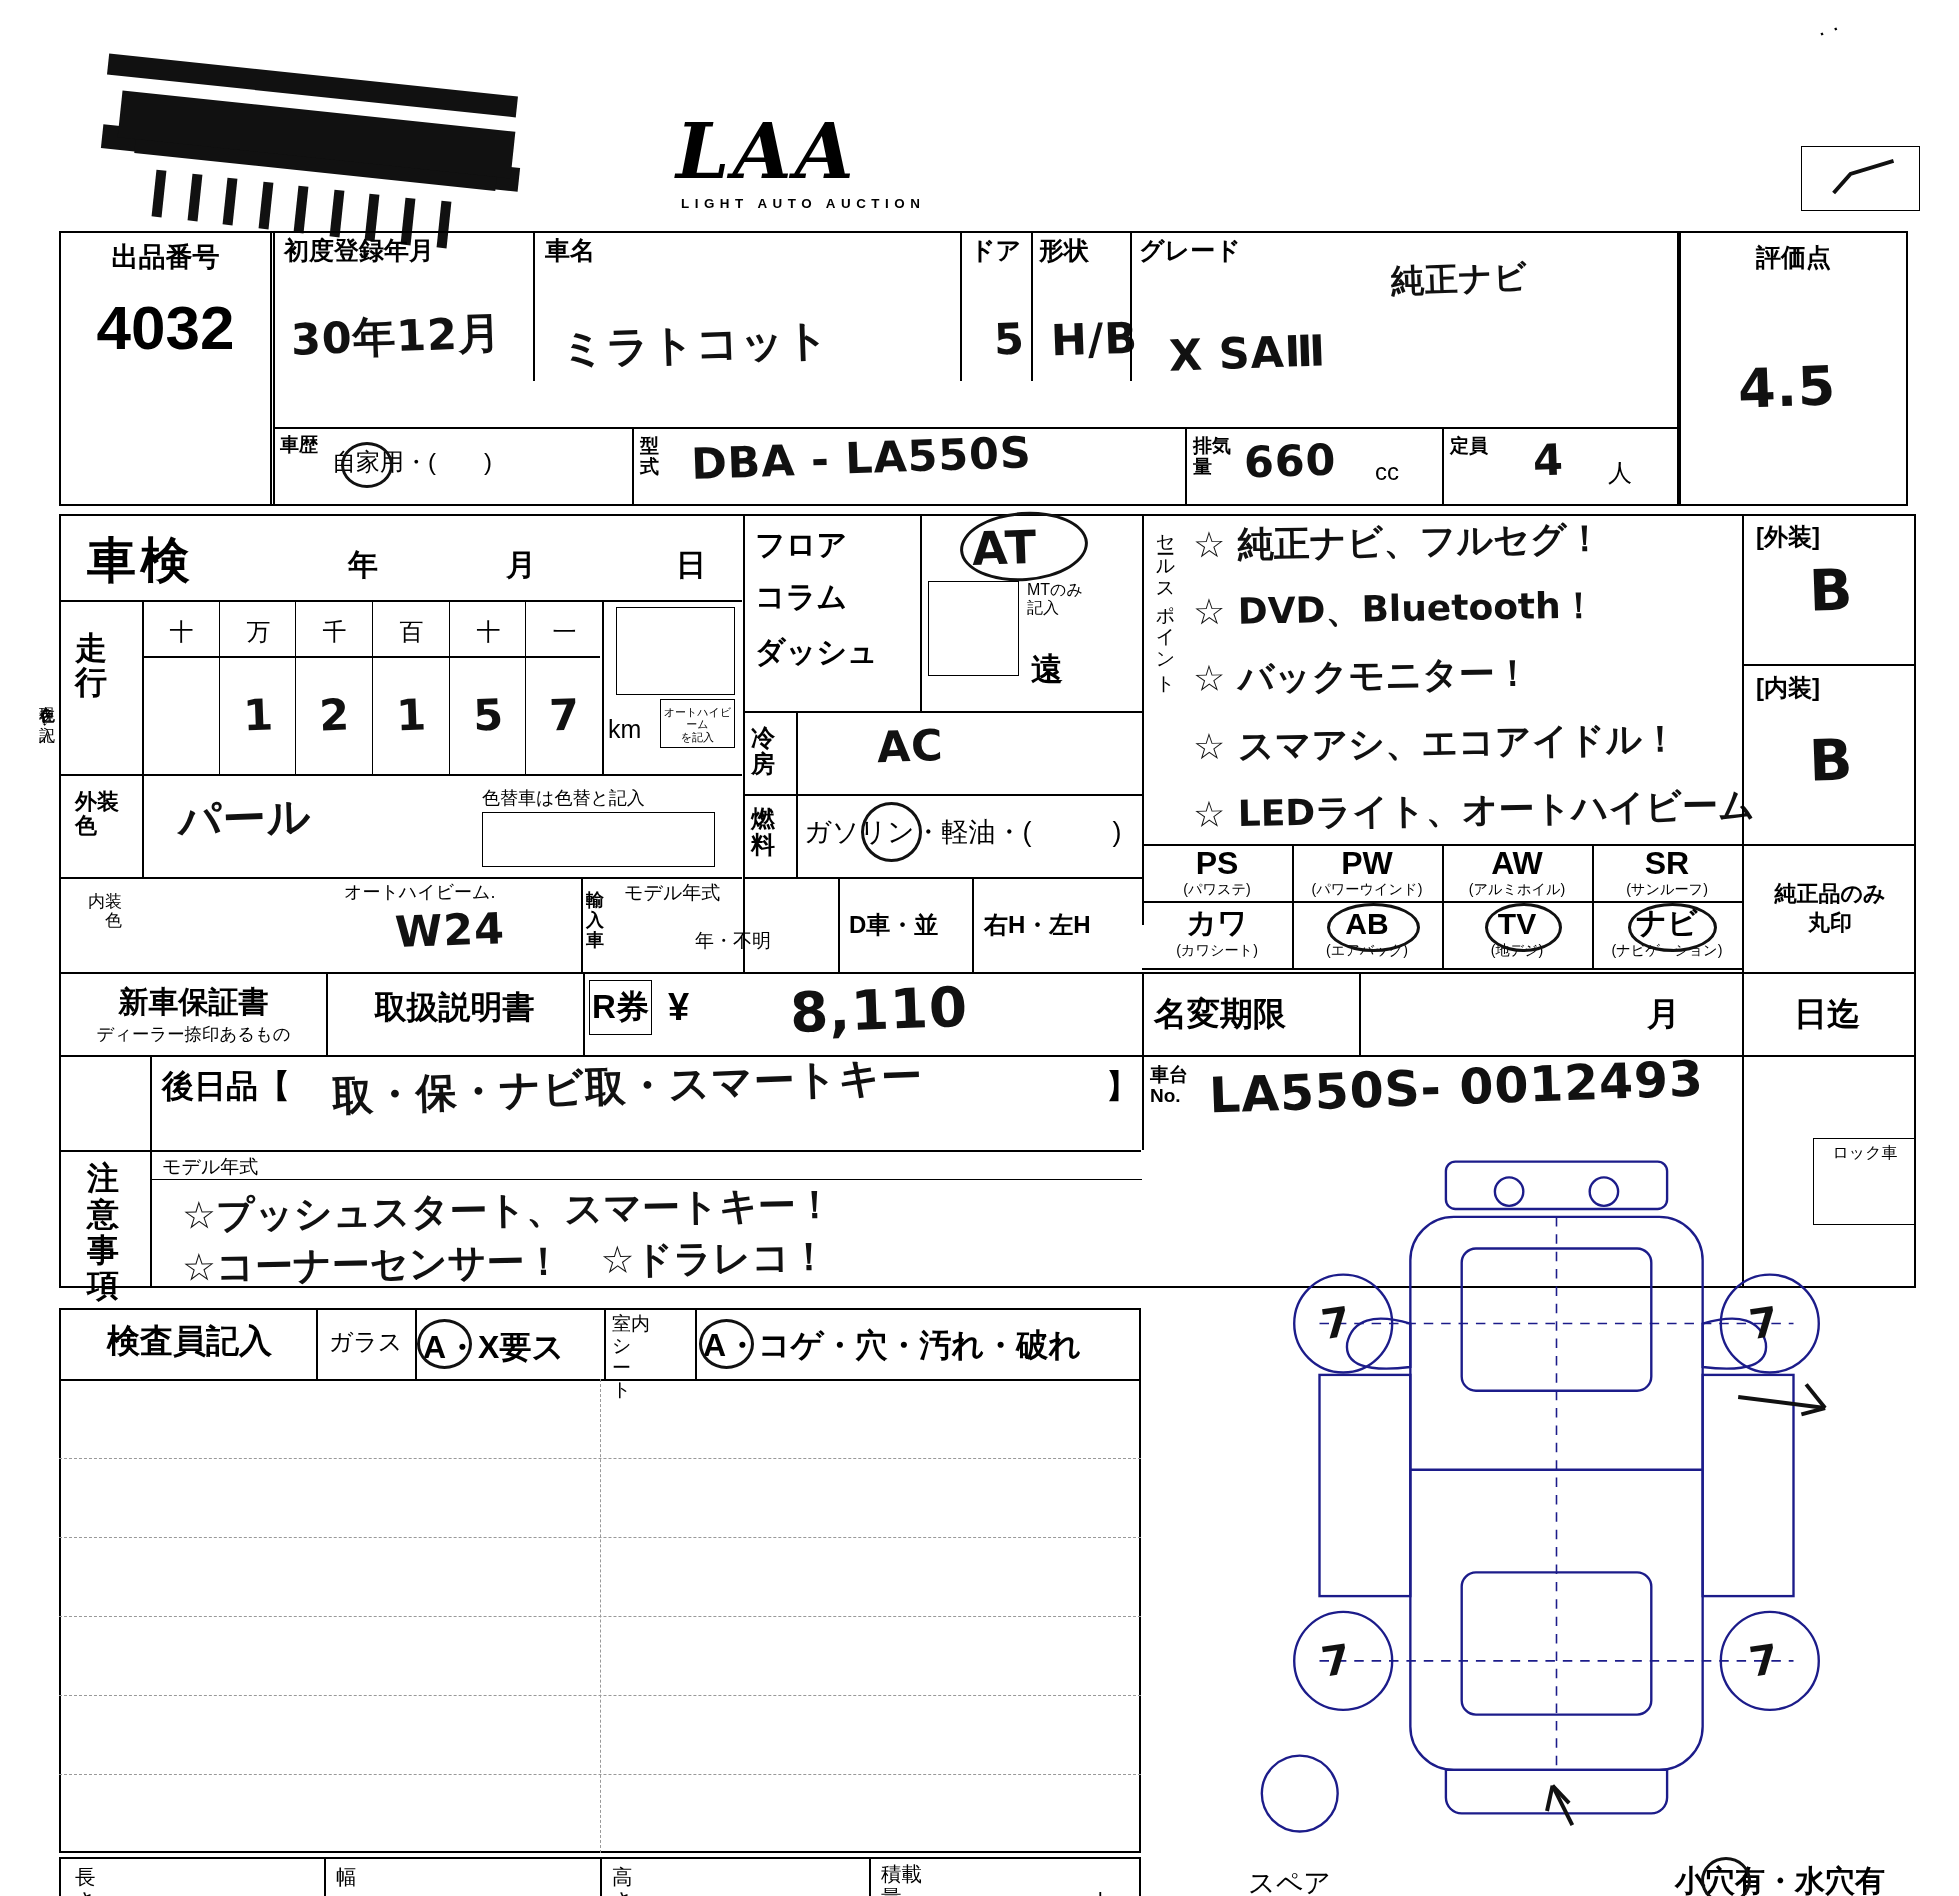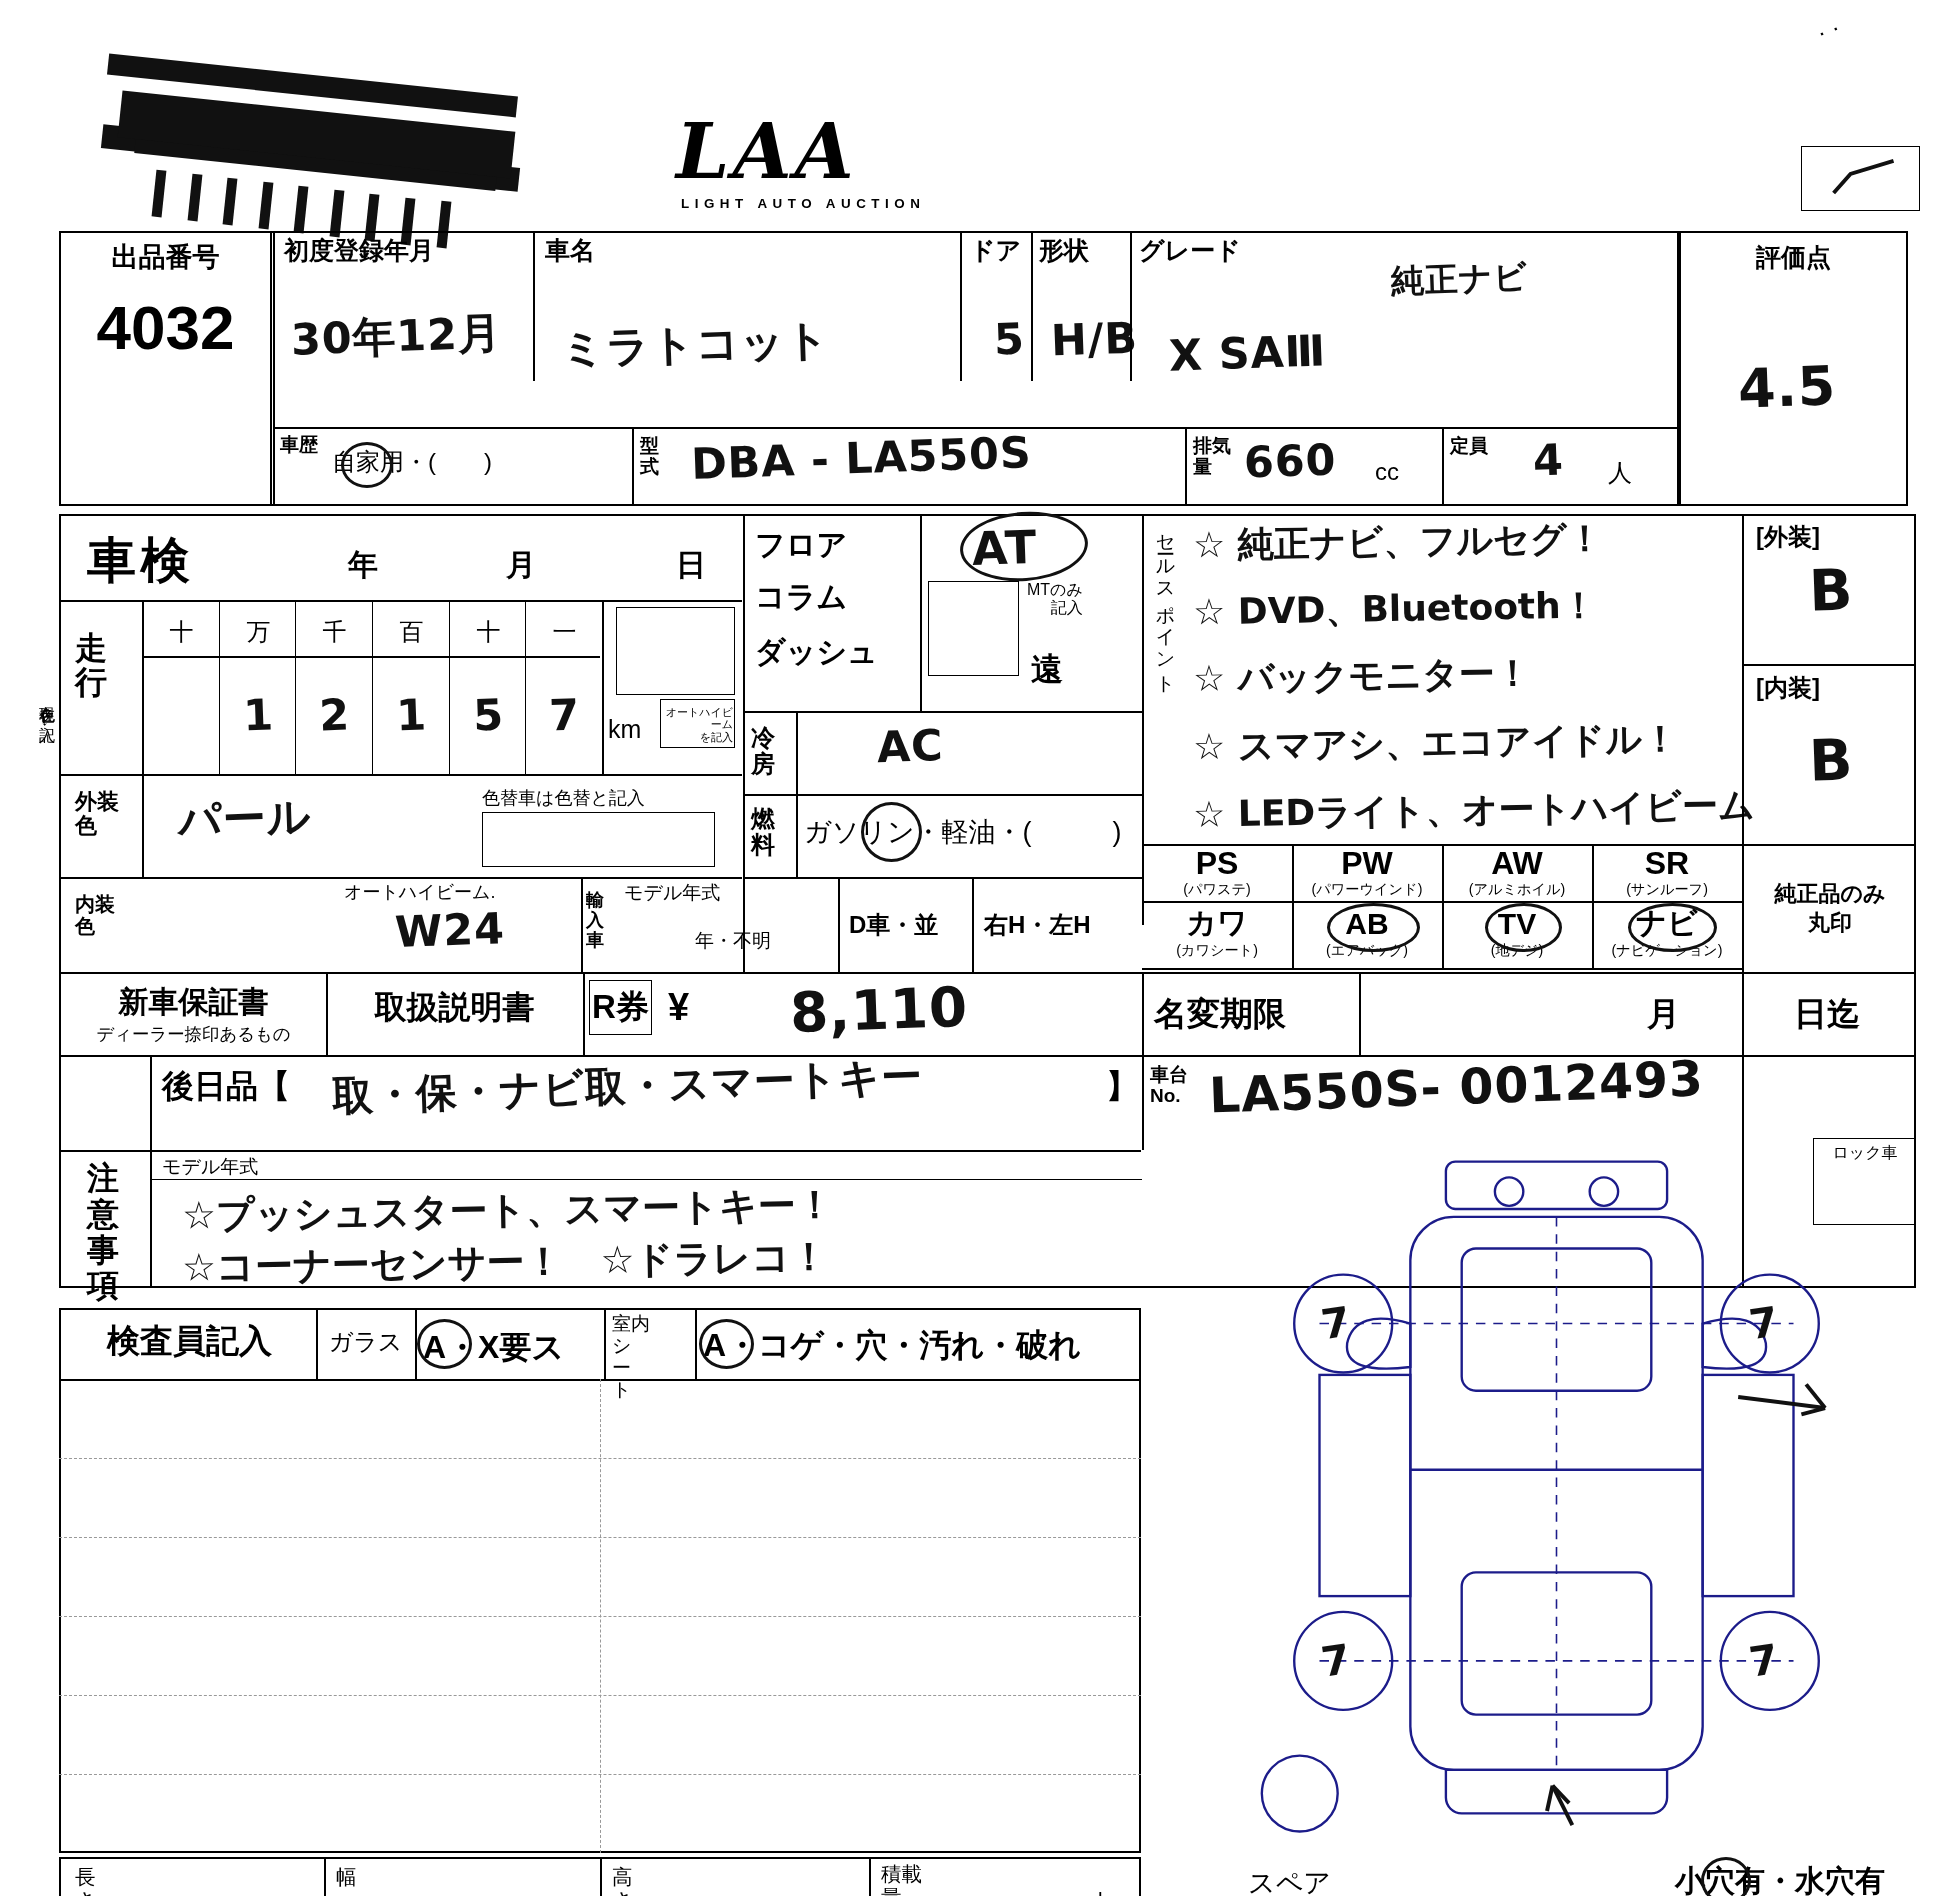--- a/index.html
+++ b/index.html
@@ -45,21 +45,21 @@
   .dashed-h{position:absolute;border-top:1.6px dashed #999;}
   .dashed-v{position:absolute;border-left:1.6px dashed #999;}
   .solid-h{position:absolute;border-top:2.4px solid #000;}
   .solid-v{position:absolute;border-left:2.4px solid #000;}
   .solid-h2{position:absolute;border-top:1.6px solid #000;}
   .solid-v2{position:absolute;border-left:1.6px solid #000;}
 
   .circ{position:absolute;border:3.2px solid #111;border-radius:50%;}
 
   .bold{font-weight:bold;}
-  .tiny{font-size:10.3px;text-align:right;}
+  .tiny{font-size:10.3px;}
 </style>
 </head>
 <body>
 
 <div class="sheet">
 
   <div>
     <div class="scribble" style="left:107px;top:75px;width:411px;height:20.5px;transform:rotate(6deg);"></div>
     <div class="scribble" style="left:101px;top:146px;width:419px;height:24px;transform:rotate(6deg);"></div>
     <div class="scribble" style="left:119px;top:111px;width:395px;height:47px;transform:rotate(6deg);"></div>
@@ -183,21 +183,21 @@
   <div class="bx thin" style="left:616px;top:607px;width:119px;height:88px;"></div>
 
   <div class="solid-h" style="left:59px;top:774px;width:683px;"></div>
   <div class="abs" style="left:75px;top:790px;font-size:22px;font-weight:bold;width:47px;line-height:1.1;">外装色</div>
   <div class="solid-v" style="left:142px;top:774px;height:103px;"></div>
   <div class="abs hw hwbig" style="left:178px;top:790px;">パール</div>
   <div class="abs lbl-sm" style="left:482px;top:789px;font-size:18px;">色替車は色替と記入</div>
   <div class="bx thin" style="left:482px;top:812px;width:233px;height:55px;"></div>
 
   <div class="solid-h" style="left:59px;top:877px;width:683px;"></div>
-  <div class="abs" style="left:75px;top:893px;font-size:20px;font-weight:bold;width:47px;line-height:1.1;">内装色</div>
+  <div class="abs" style="left:75px;top:893px;font-size:17px;font-weight:normal;width:47px;line-height:1.1;text-align:right;">内装色</div>
   <div class="abs lbl-sm" style="left:344px;top:883px;font-size:18px;">オートハイビーム.</div>
   <div class="abs hw hwbig" style="left:395px;top:905px;">W24</div>
   <div class="solid-v" style="left:581px;top:877px;height:95px;"></div>
   <div class="abs" style="left:586px;top:891px;font-size:18px;font-weight:bold;width:24px;line-height:1.1;">輸入車</div>
   <div class="abs lbl-sm" style="left:624px;top:883px;font-size:19px;">モデル年式</div>
   <div class="abs lbl-sm" style="left:695px;top:931px;font-size:19px;">年・不明</div>
   <div class="solid-v" style="left:838px;top:877px;height:95px;"></div>
   <div class="abs" style="left:849px;top:909px;font-size:24px;font-weight:bold;">D車・並</div>
   <div class="solid-v" style="left:972px;top:877px;height:95px;"></div>
   <div class="abs" style="left:984px;top:909px;font-size:24px;font-weight:bold;">右H・左H</div>

